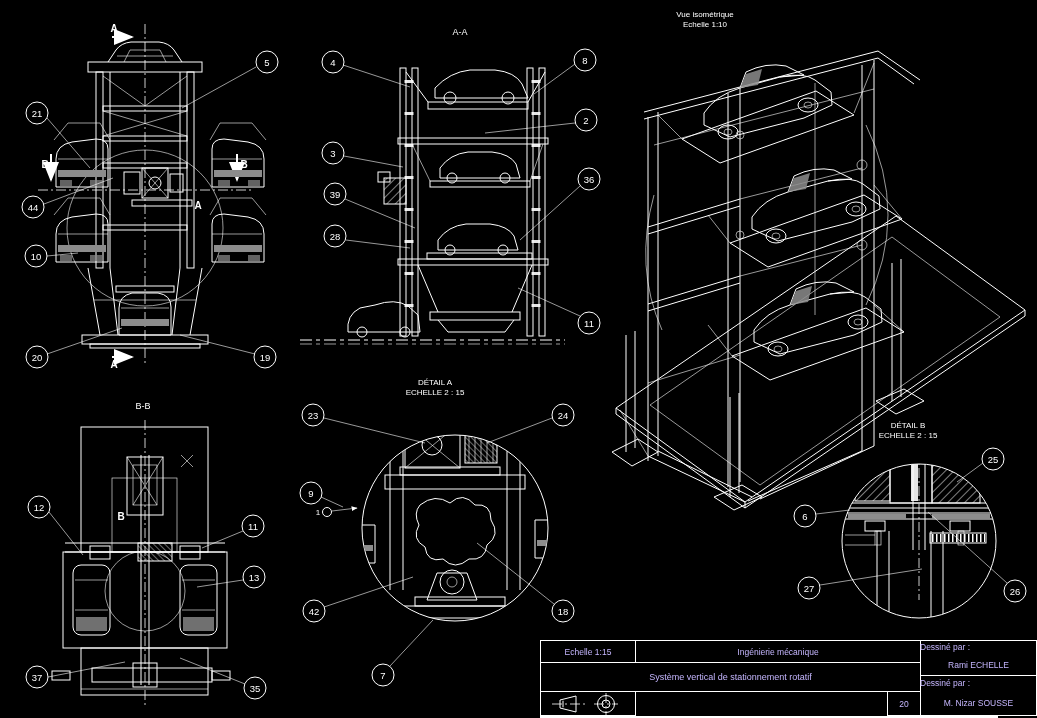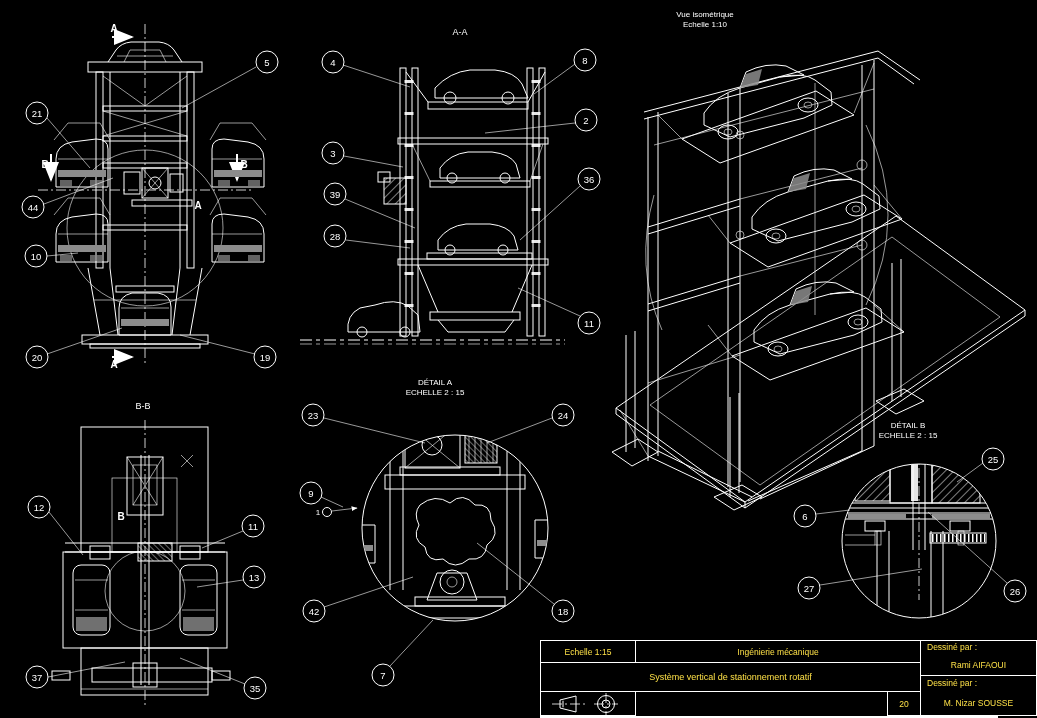--- a/index.html
+++ b/index.html
@@ -12,24 +12,24 @@
   .seclbl{font-size:10px;font-weight:bold;text-anchor:middle;}
   .bl circle{fill:#000;stroke:#fff;stroke-width:1;}
   .bl text{font-size:9.5px;text-anchor:middle;}
   .ln{stroke:#fff;stroke-width:1;fill:none;}
   .ln2{stroke:#fff;stroke-width:2;fill:none;}
   .cl{stroke:#fff;stroke-width:0.8;fill:none;stroke-dasharray:10 3 2 3;}
   .thin{stroke:#fff;stroke-width:0.6;fill:none;}
   .gry{fill:#8c8c8c;}
   .wht{fill:#fff;}
   
-  .tblock{position:absolute;left:540px;top:640px;width:458px;height:76px;color:#fde047;}
+  .tblock{position:absolute;left:540px;top:640px;width:458px;height:76px;color:#c4b5fd;}
   .tb-cell{position:absolute;border:1px solid #fff;display:flex;align-items:center;
            justify-content:center;font-size:8.5px;box-sizing:border-box;text-align:center;}
-  .tb-label{justify-content:flex-start;padding-left:7px;}
+  .tb-label{justify-content:flex-start;}
   .tb-bottom{position:absolute;left:0;right:0;bottom:-2px;height:2px;background:#fff;}
 </style>
 </head>
 <body>
 
 <div class="sheet">
 
 <svg width="0" height="0">
   <defs>
     <pattern id="hx" width="6" height="6" patternUnits="userSpaceOnUse" patternTransform="rotate(45)">
@@ -543,20 +543,20 @@
       <line class="ln" x1="21" y1="8.7" x2="21" y2="15.3"></line>
       <circle class="ln" cx="64" cy="12" r="8.5"></circle>
       <circle class="ln" cx="64" cy="12" r="4"></circle>
       <line class="cl" x1="52" y1="12" x2="76" y2="12"></line>
       <line class="cl" x1="64" y1="1" x2="64" y2="23"></line>
     </svg>
   </div>
   <div class="tb-cell" style="left:347px;top:51px;width:34px;height:25px">20</div>
   <div class="tb-cell" style="left:380px;top:0;width:117px;height:76px"></div>
   <div class="tb-cell tb-label" style="left:380px;top:0;width:117px;height:14px;border:none">Dessiné par :</div>
-  <div class="tb-cell" style="left:380px;top:14px;width:117px;height:21px;border:none">Rami AIFAOUI</div>
+  <div class="tb-cell" style="left:380px;top:14px;width:117px;height:21px;border:none">Rami ECHELLE</div>
   <div style="position:absolute;left:380px;top:35px;width:117px;height:1px;background:#fff"></div>
   <div class="tb-cell tb-label" style="left:380px;top:36px;width:117px;height:14px;border:none">Dessiné par :</div>
   <div class="tb-cell" style="left:380px;top:53px;width:117px;height:20px;border:none">M. Nizar SOUSSE</div>
   <div class="tb-bottom"></div>
 </div>
 
 </div>
 
 </body></html>

